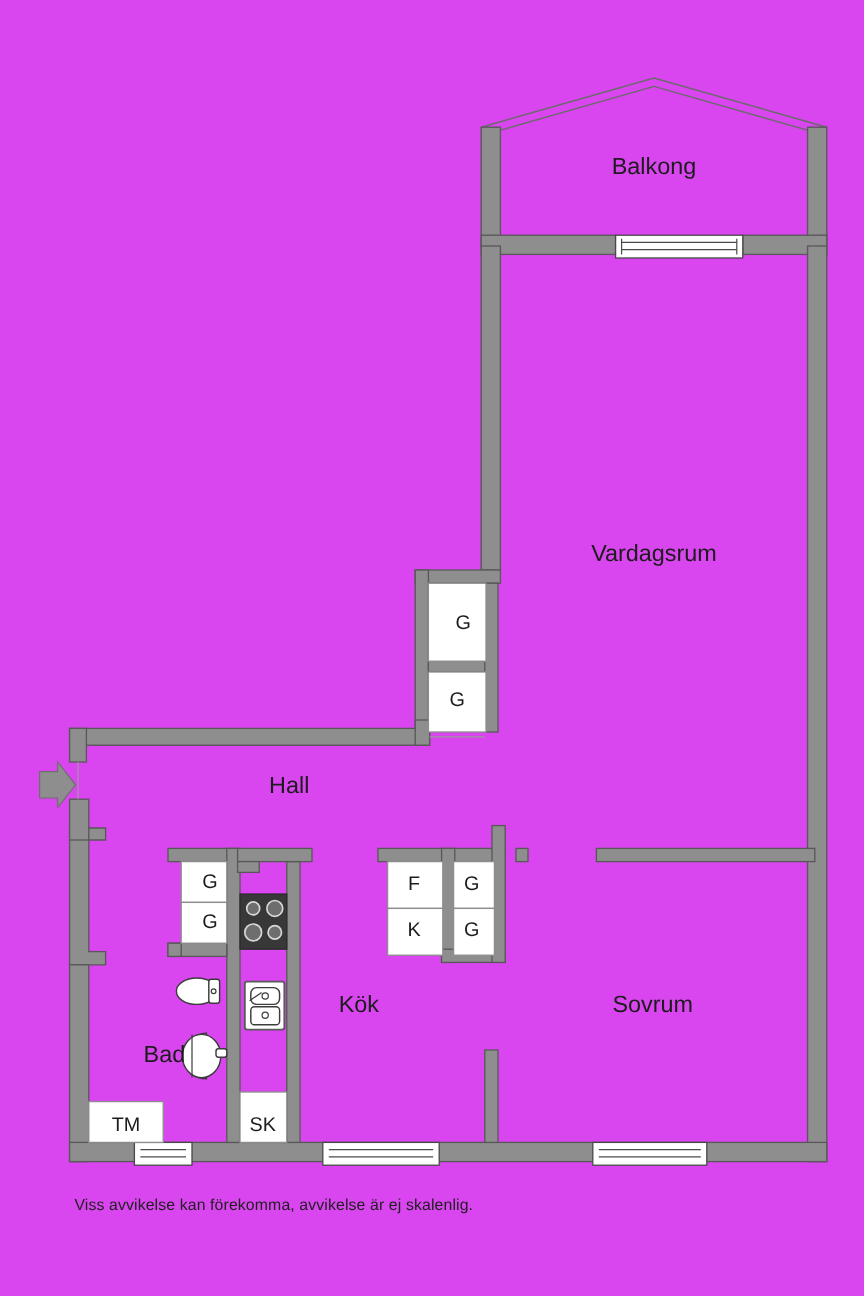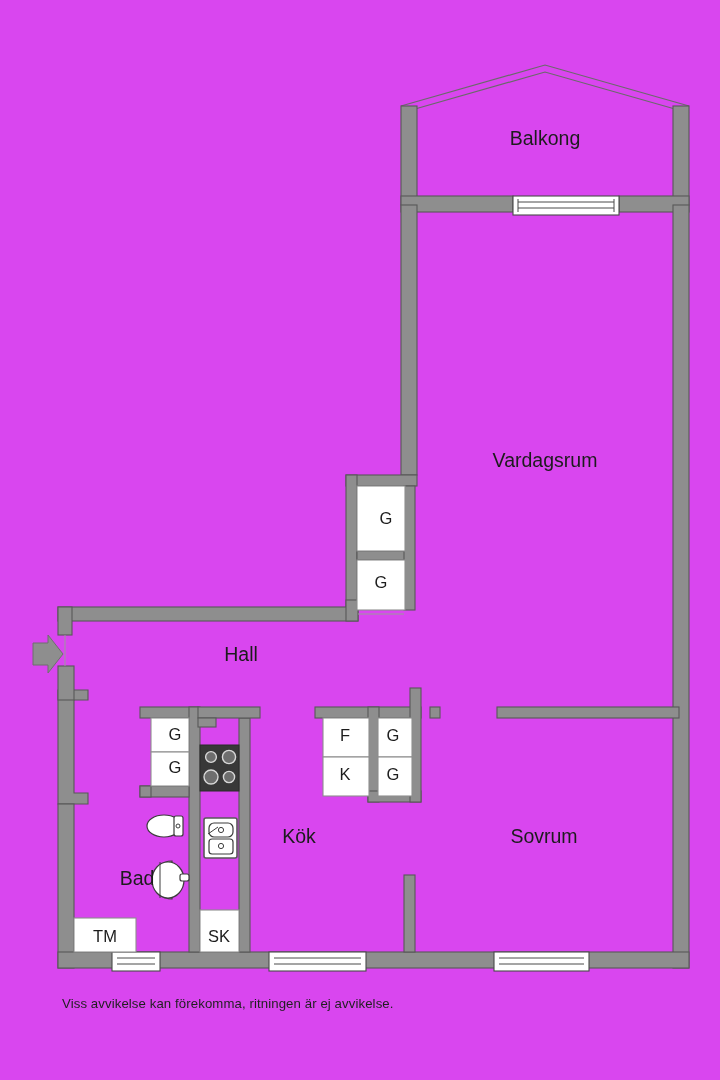--- a/index.html
+++ b/index.html
@@ -291,15 +291,15 @@
       <text class="cab-label" x="345" y="737">F</text>
       <text class="cab-label" x="345" y="776">K</text>
       <text class="cab-label" x="393" y="737">G</text>
       <text class="cab-label" x="393" y="776">G</text>
       <text class="cab-label" x="105" y="938">TM</text>
       <text class="cab-label" x="219" y="938">SK</text>
     </g>
 
   </svg>
 
-  <div class="caption">Viss avvikelse kan förekomma, ritningen är ej avvikelse.</div>
+  <div class="caption">Viss avvikelse kan förekomma, avvikelse är ej skalenlig.</div>
 
 </div>
 
 </body></html>

